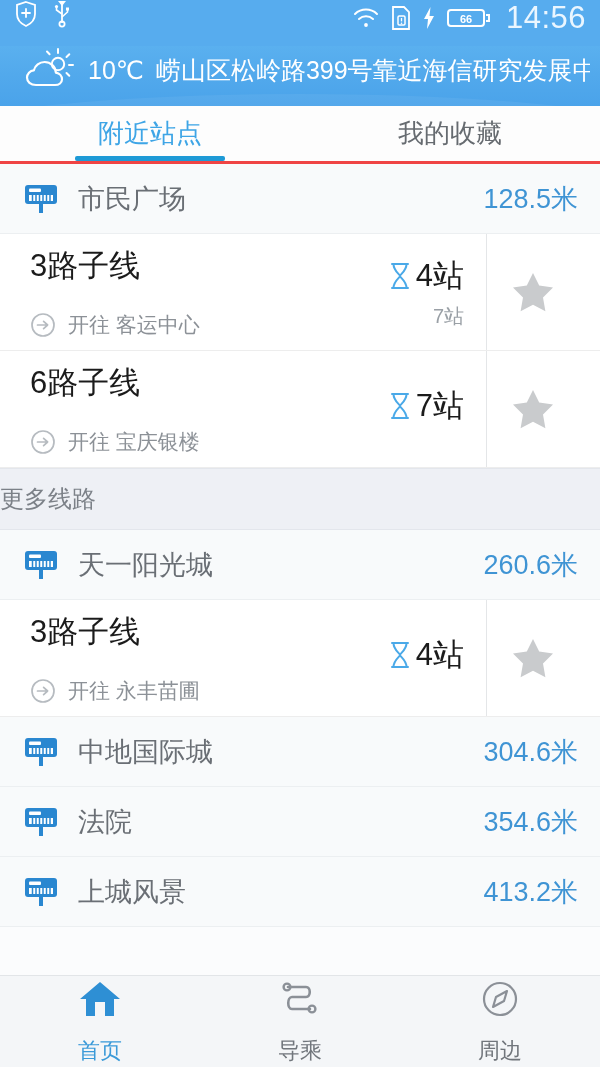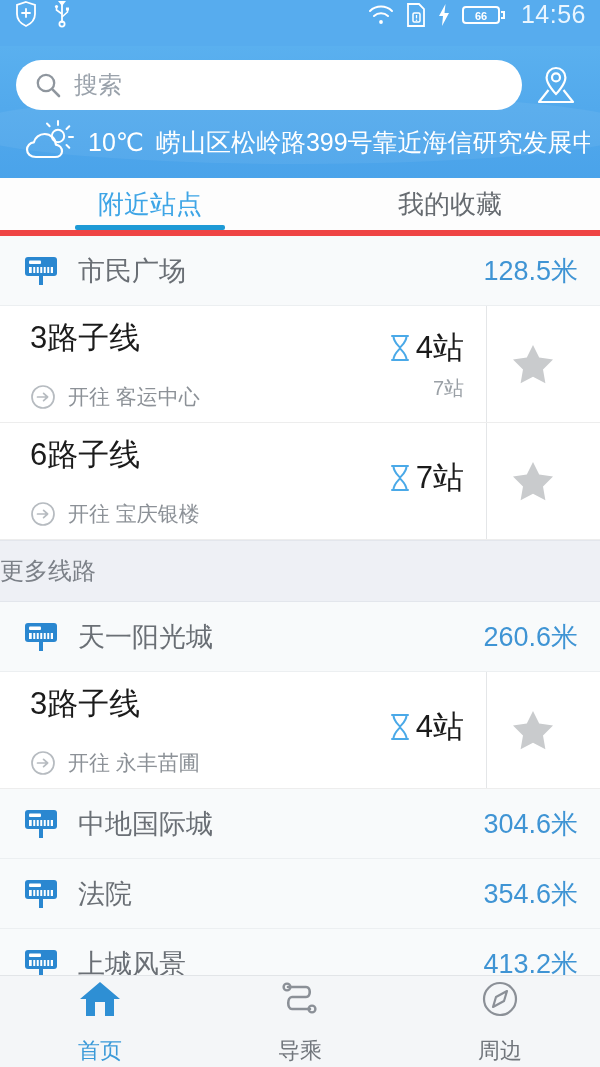--- a/index.html
+++ b/index.html
@@ -10,21 +10,21 @@
   }
   #app { width:600px; height:1067px; position:relative; display:flex; flex-direction:column; background:#fbfcfd; }
 
   
   .statusbar {
     height:46px; background:#57acee; flex:0 0 auto;
     display:flex; align-items:flex-start; padding:0 14px; color:#fff;
   }
   .sb-left { display:flex; align-items:center; gap:14px; }
   .sb-right { margin-left:auto; display:flex; align-items:center; gap:11px; }
-  .sb-time { font-size:25px; color:#eaf6ff; letter-spacing:.5px; margin-left:4px; }
+  .sb-time { font-size:31px; color:#eaf6ff; letter-spacing:.5px; margin-left:4px; }
 
   
   .header {
     background:linear-gradient(180deg,#5ab0ef 0%,#52a9ec 48%,#4aa3ea 100%);
     flex:0 0 auto; padding:0 0 4px 0; position:relative; overflow:hidden;
   }
   .header::after{
     content:""; position:absolute; left:-40px; right:-40px; top:48px; height:70px;
     border-radius:50%; background:rgba(255,255,255,.06); pointer-events:none;
   }
@@ -34,21 +34,21 @@
     display:flex; align-items:center; padding:0 18px; gap:12px;
   }
   .search-placeholder { color:#9aa2ab; font-size:24px; }
   .pinbtn { width:56px; display:flex; align-items:center; justify-content:center; margin-left:6px; }
 
   .weatherrow { display:flex; align-items:center; padding:2px 10px 10px 22px; gap:12px; position:relative; z-index:2; }
   .temp { color:#fff; font-size:25px; }
   .addr { color:#fff; font-size:25px; white-space:nowrap; overflow:hidden; }
 
   
-  .tabs { display:flex; background:#fdfdfd; flex:0 0 auto; height:58px; border-bottom:6px solid #ef4444; }
+  .tabs { display:flex; background:#fdfdfd; flex:0 0 auto; height:58px; border-bottom:3px solid #ef4444; }
   .tab { flex:1; display:flex; flex-direction:column; align-items:center; justify-content:center; position:relative; }
   .tab span.lbl { font-size:26px; color:#666b70; }
   .tab.active span.lbl { color:#3ea5e6; }
   .tab .underline { position:absolute; bottom:0; width:150px; height:5px; background:#1e9ad6; border-radius:2px; }
 
   
   .list { flex:1 1 auto; overflow:hidden; background:#fbfcfd; }
   .station {
     display:flex; align-items:center; padding:0 22px; height:70px;
     background:#f8fafb; border-bottom:1px solid #eceff1;
@@ -135,40 +135,20 @@
             <path d="M39 9 h3 v6 h-3" fill="none" stroke="#fff" stroke-width="2"></path>
             <text x="19" y="16.5" font-size="11" font-family="Liberation Sans, sans-serif" font-weight="bold" fill="#fff" text-anchor="middle">66</text>
           </svg>
       </span>
       <span class="sb-time">14:56</span>
     </div>
   </div>
 
   <div class="header">
 
-    <div class="searchrow">
-      <div class="searchbox">
-        <span>
-          <svg width="28" height="28" viewBox="0 0 28 28">
-              <circle cx="12" cy="12" r="8.2" fill="none" stroke="#8f969e" stroke-width="2.3"></circle>
-              <path d="M18.2 18.2 L25 25" stroke="#8f969e" stroke-width="2.6" stroke-linecap="round"></path>
-            </svg>
-        </span>
-        <span class="search-placeholder">搜索</span>
-      </div>
-      <div class="pinbtn">
-        <span>
-          <svg width="46" height="46" viewBox="0 0 46 46">
-            <path d="M23 6 C17.8 6 13.6 10.2 13.6 15.4 C13.6 22.4 23 32 23 32 C23 32 32.4 22.4 32.4 15.4 C32.4 10.2 28.2 6 23 6 Z" fill="none" stroke="#fff" stroke-width="2.2"></path>
-            <circle cx="23" cy="15.4" r="4" fill="none" stroke="#fff" stroke-width="2.2"></circle>
-            <path d="M15.5 28 L6 40 H40 L30.5 28" fill="none" stroke="#fff" stroke-width="2.2" stroke-linejoin="round"></path>
-          </svg>
-        </span>
-      </div>
-    </div>
 
     <div class="weatherrow">
       <span>
         <svg width="54" height="44" viewBox="0 0 54 44">
           <g stroke="#fff" stroke-width="2" stroke-linecap="round" fill="none">
             <path d="M36 5 v-4 M44.5 9 l2.8-2.8 M47 17 h4 M44.5 25 l2.8 2.8 M27.6 6.2 L25 3.5"></path>
             <circle cx="36" cy="16" r="6.2"></circle>
           </g>
           <path d="M14 37 C8.5 37 5 33.6 5 29.6 C5 25.8 8 22.6 11.8 22.4 C13 17.4 17.4 14 22.6 14 C28.7 14 33.6 18.7 33.9 24.6 C37.6 25.2 40 28 40 31.2 C40 34.6 37 37 33 37 Z" fill="none" stroke="#fff" stroke-width="2.2" stroke-linejoin="round"></path>
         </svg>

